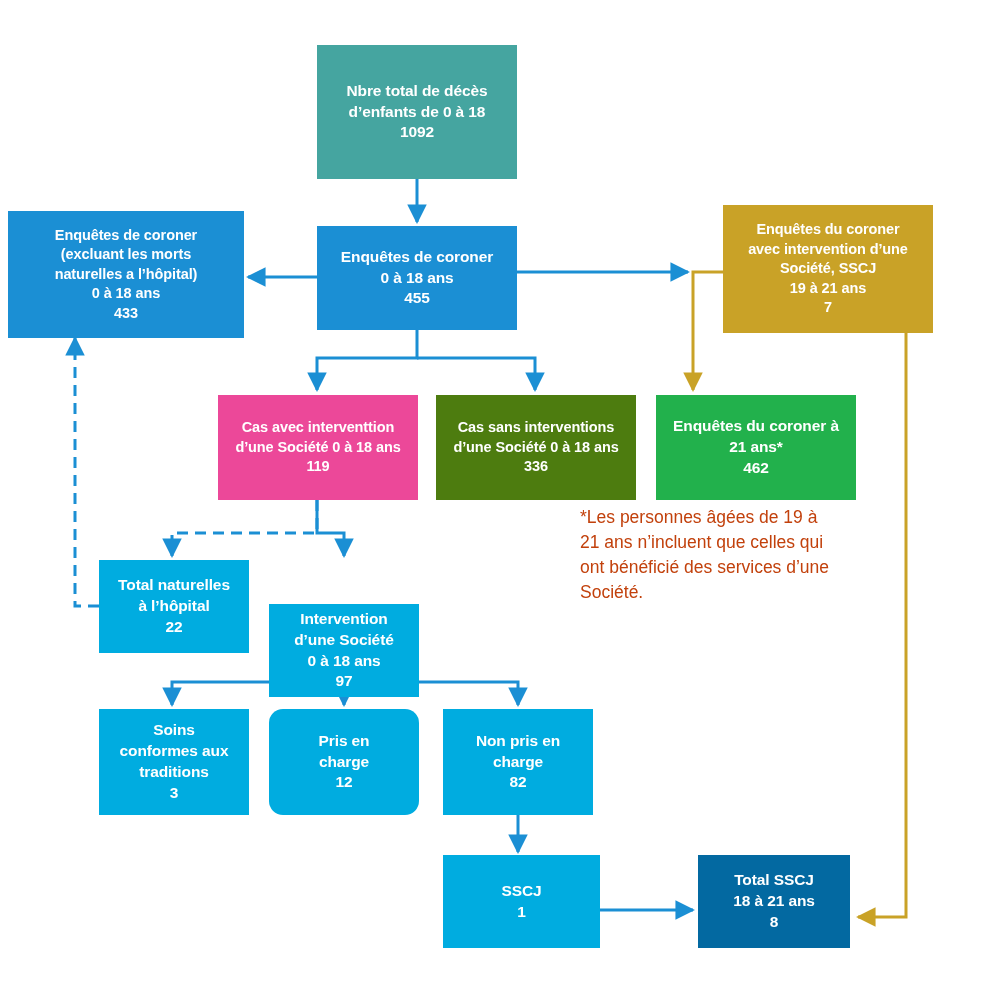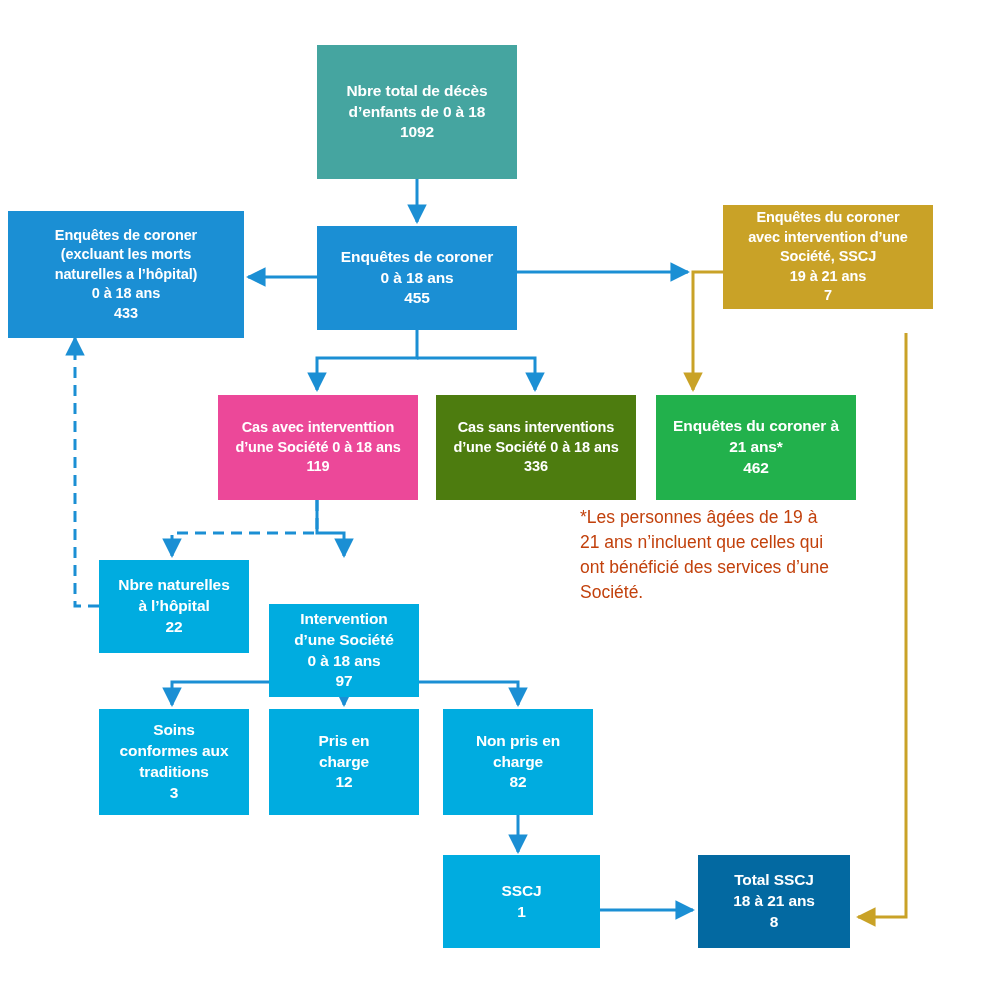--- a/index.html
+++ b/index.html
@@ -106,21 +106,21 @@
   </div>
 
   <div class="node" style="left:8px; top:211px; width:236px; height:127px; background:#1b8fd4; font-size:14.5px;">
     <span class="ln">Enquêtes de coroner</span>
     <span class="ln">(excluant les morts</span>
     <span class="ln">naturelles a l’hôpital)</span>
     <span class="ln">0 à 18 ans</span>
     <span class="ln">433</span>
   </div>
 
-  <div class="node" style="left:723px; top:205px; width:210px; height:104px; background:#c9a227; font-size:14.5px;">
+  <div class="node" style="left:723px; top:205px; width:210px; height:128px; background:#c9a227; font-size:14.5px;">
     <span class="ln">Enquêtes du coroner</span>
     <span class="ln">avec intervention d’une</span>
     <span class="ln">Société, SSCJ</span>
     <span class="ln">19 à 21 ans</span>
     <span class="ln">7</span>
   </div>
 
   <div class="node" style="left:218px; top:395px; width:200px; height:105px; background:#ec4899; font-size:14.5px;">
     <span class="ln">Cas avec interventtion</span>
     <span class="ln">d’une Société 0 à 18 ans</span>
@@ -133,40 +133,40 @@
     <span class="ln">336</span>
   </div>
 
   <div class="node" style="left:656px; top:395px; width:200px; height:105px; background:#22b14c;">
     <span class="ln">Enquêtes du coroner à</span>
     <span class="ln">21 ans*</span>
     <span class="ln">462</span>
   </div>
 
   <div class="node" style="left:99px; top:560px; width:150px; height:93px; background:#00ace0;">
-    <span class="ln">Nbre naturelles</span>
+    <span class="ln">Total naturelles</span>
     <span class="ln">à l’hôpital</span>
     <span class="ln">22</span>
   </div>
 
   <div class="node" style="left:269px; top:560px; width:150px; height:93px; background:#00ace0;margin-top:44px;">
     <span class="ln">Intervention</span>
     <span class="ln">d’une Société</span>
     <span class="ln">0 à 18 ans</span>
     <span class="ln">97</span>
   </div>
 
   <div class="node" style="left:99px; top:709px; width:150px; height:106px; background:#00ace0;">
     <span class="ln">Soins</span>
     <span class="ln">conformes aux</span>
     <span class="ln">traditions</span>
     <span class="ln">3</span>
   </div>
 
-  <div class="node" style="left:269px; top:709px; width:150px; height:106px; background:#00ace0;">
+  <div class="node" style="left:269px; top:709px; width:150px; height:106px; background:#00ace0;border-radius:14px;">
     <span class="ln">Pris en</span>
     <span class="ln">charge</span>
     <span class="ln">12</span>
   </div>
 
   <div class="node" style="left:443px; top:709px; width:150px; height:106px; background:#00ace0;">
     <span class="ln">Non pris en</span>
     <span class="ln">charge</span>
     <span class="ln">82</span>
   </div>

